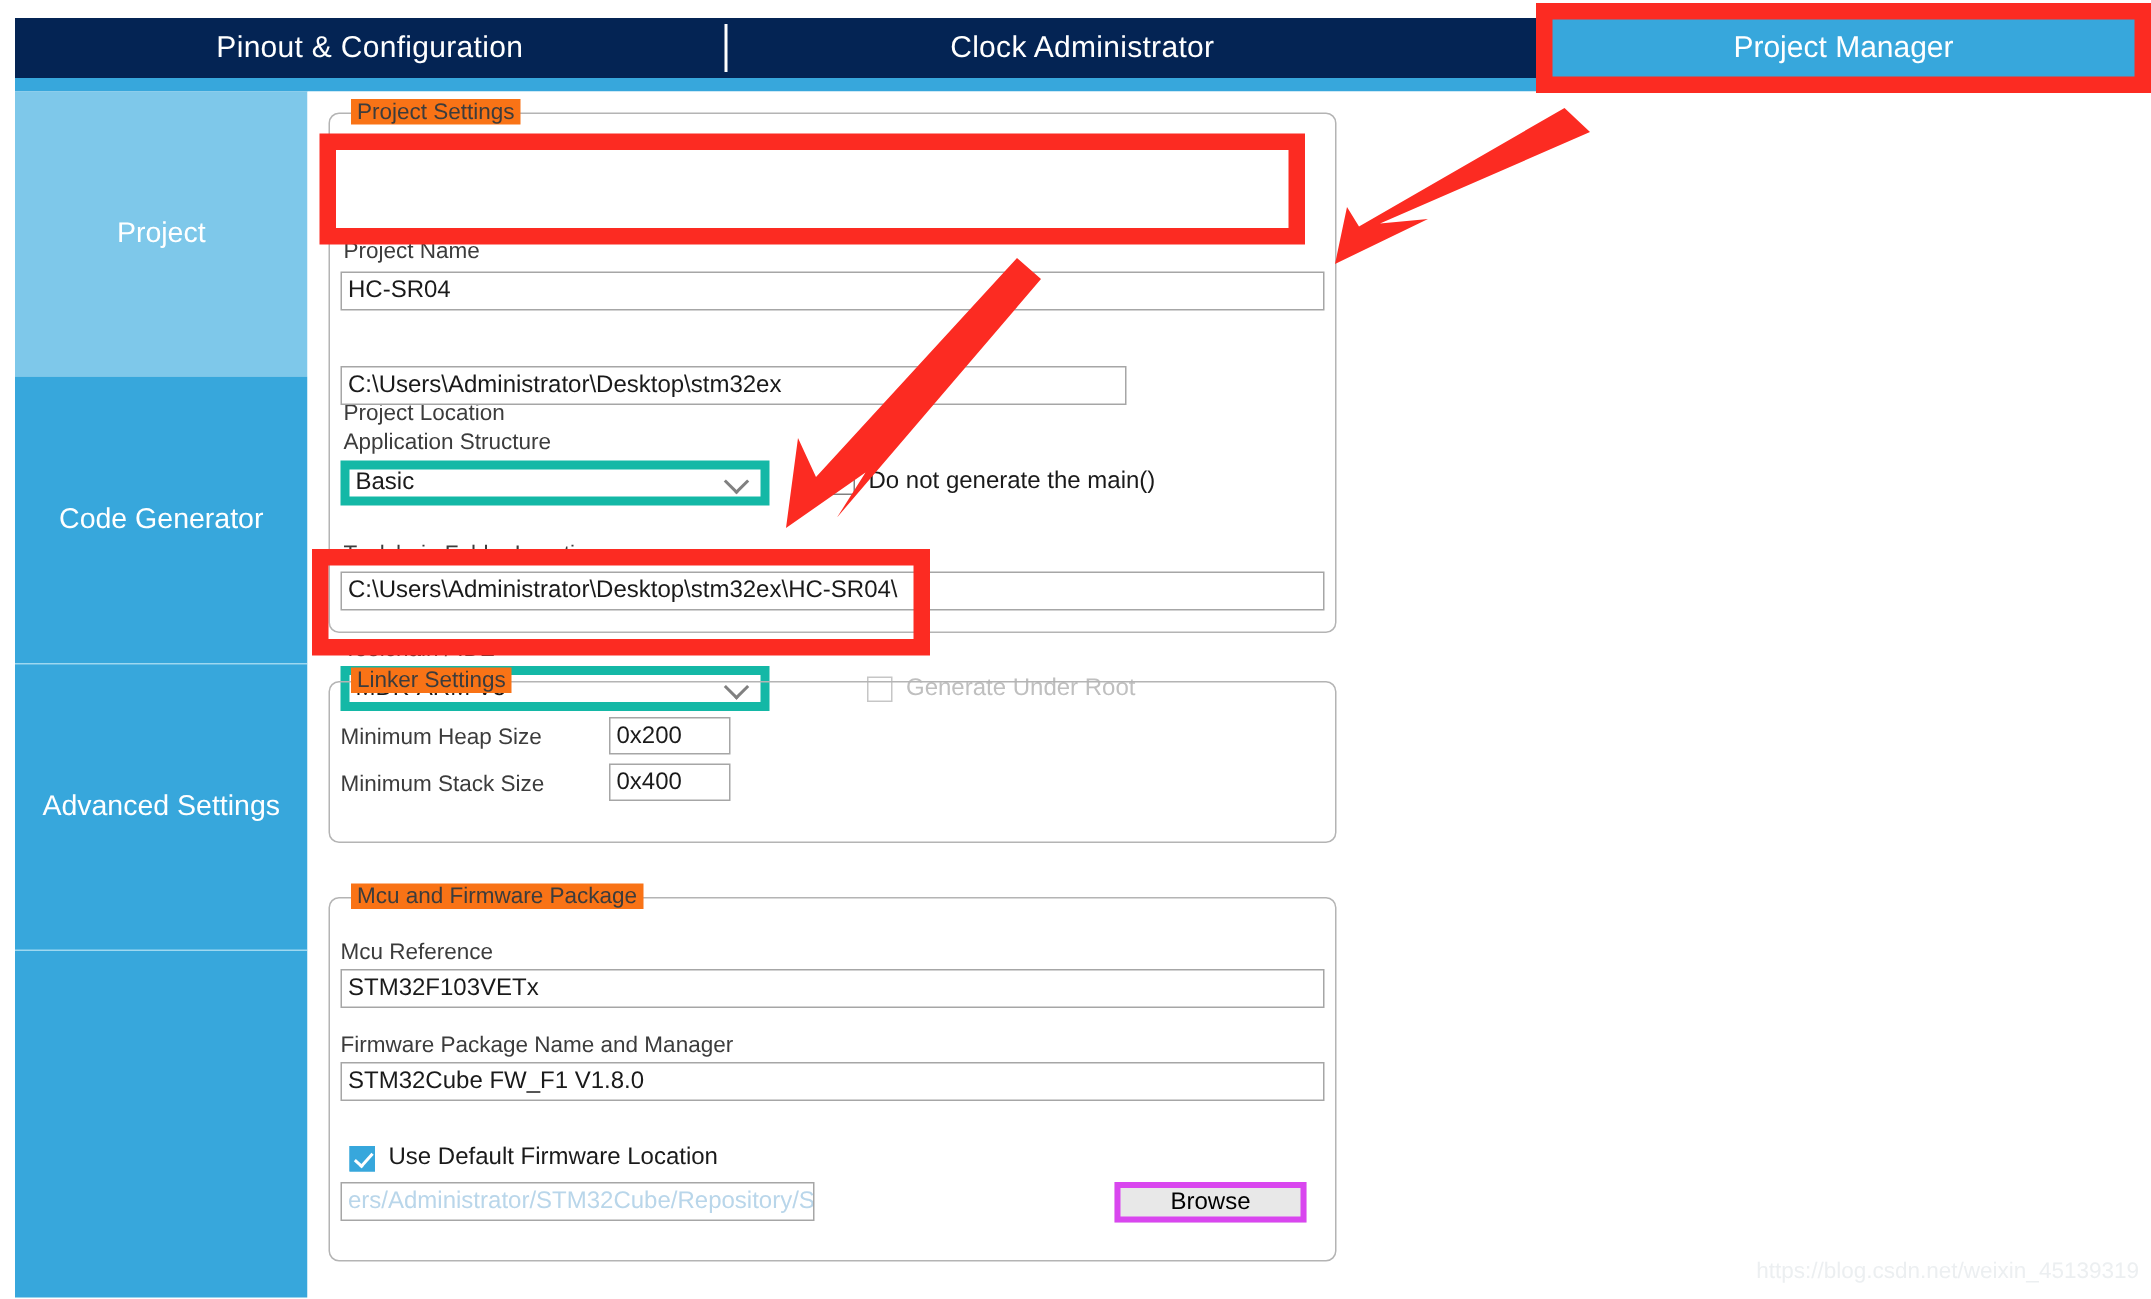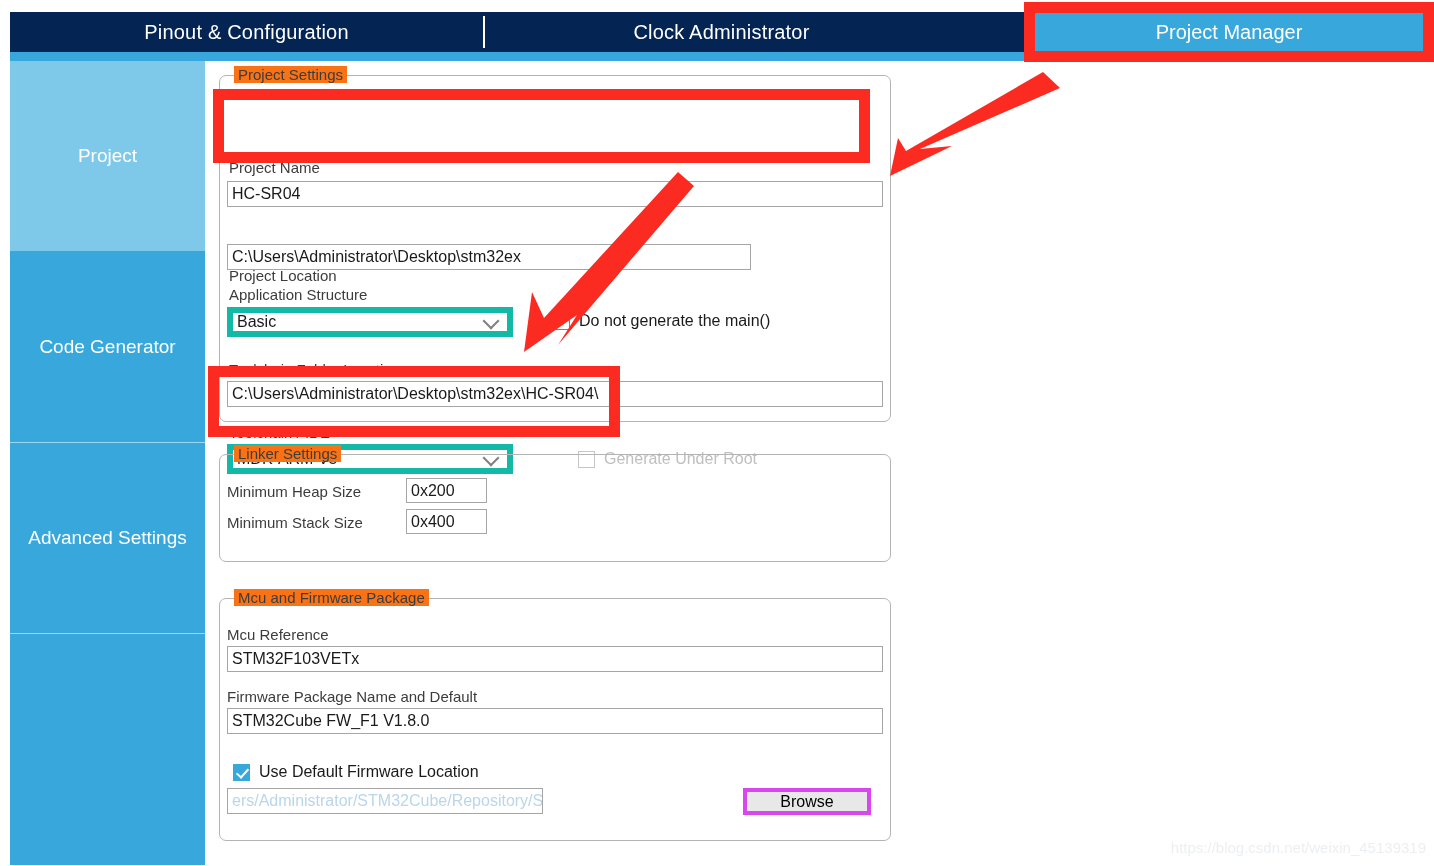--- a/index.html
+++ b/index.html
@@ -220,21 +220,21 @@
     <div class="textbox" style="left:201px; top:417px; width:81px; height:25px;">0x200</div>
     <div class="field-label" style="left:22px; top:453px;">Minimum Stack Size</div>
     <div class="textbox" style="left:201px; top:448px; width:81px; height:25px;">0x400</div>
 
     <div class="groupbox" style="left:14px; top:537px; width:672px; height:243px;">
       <div class="group-title">Mcu and Firmware Package</div>
     </div>
     <div class="field-label" style="left:22px; top:565px;">Mcu Reference</div>
     <div class="textbox" style="left:22px; top:585px; width:656px; height:26px;">STM32F103VETx</div>
 
-    <div class="field-label" style="left:22px; top:627px;">Firmware Package Name and Default</div>
+    <div class="field-label" style="left:22px; top:627px;">Firmware Package Name and Manager</div>
     <div class="textbox" style="left:22px; top:647px; width:656px; height:26px;">STM32Cube FW_F1 V1.8.0</div>
 
     <div class="cbrow" style="left:28px; top:702px;">
       <span class="cbox checked"></span>
       <span class="cb-label">Use Default Firmware Location</span>
     </div>
 
     <div class="textbox disabled" style="left:22px; top:727px; width:316px; height:26px;">ers/Administrator/STM32Cube/Repository/STM32Cube_FW_F1_V1.8.0</div>
     <div class="browse-btn" style="left:538px; top:727px; width:128px; height:27px;">Browse</div>
   </div>

